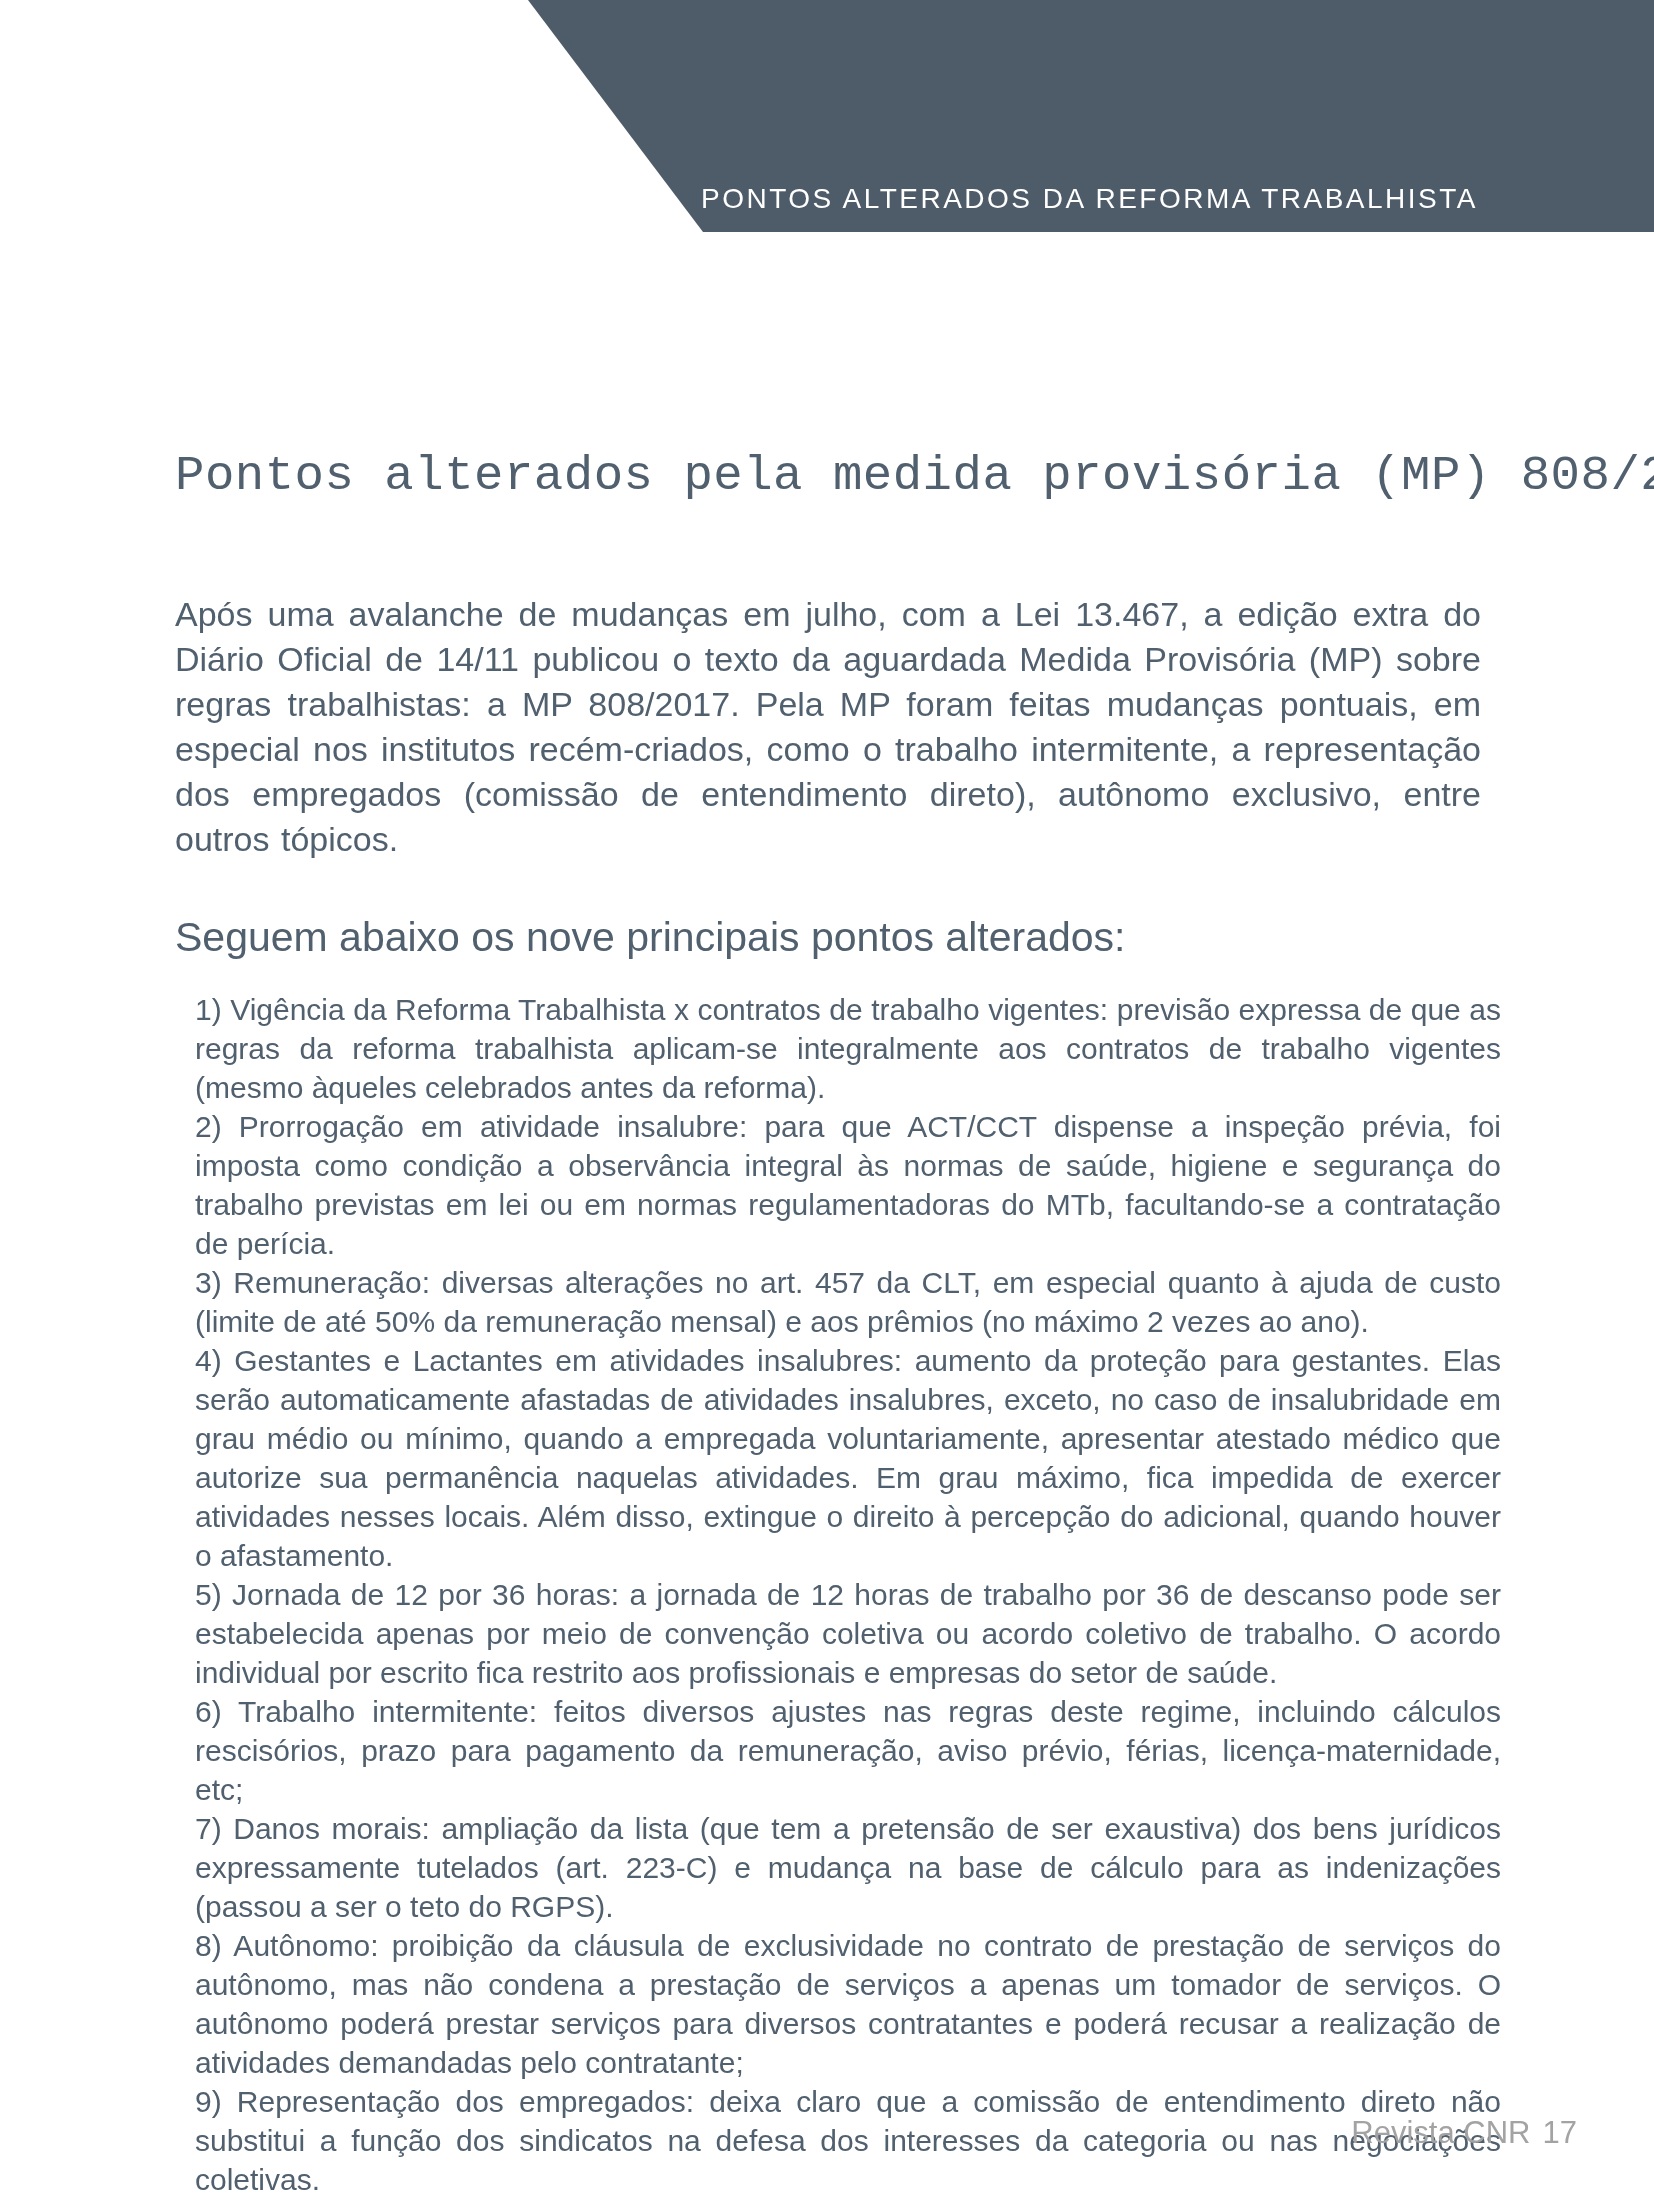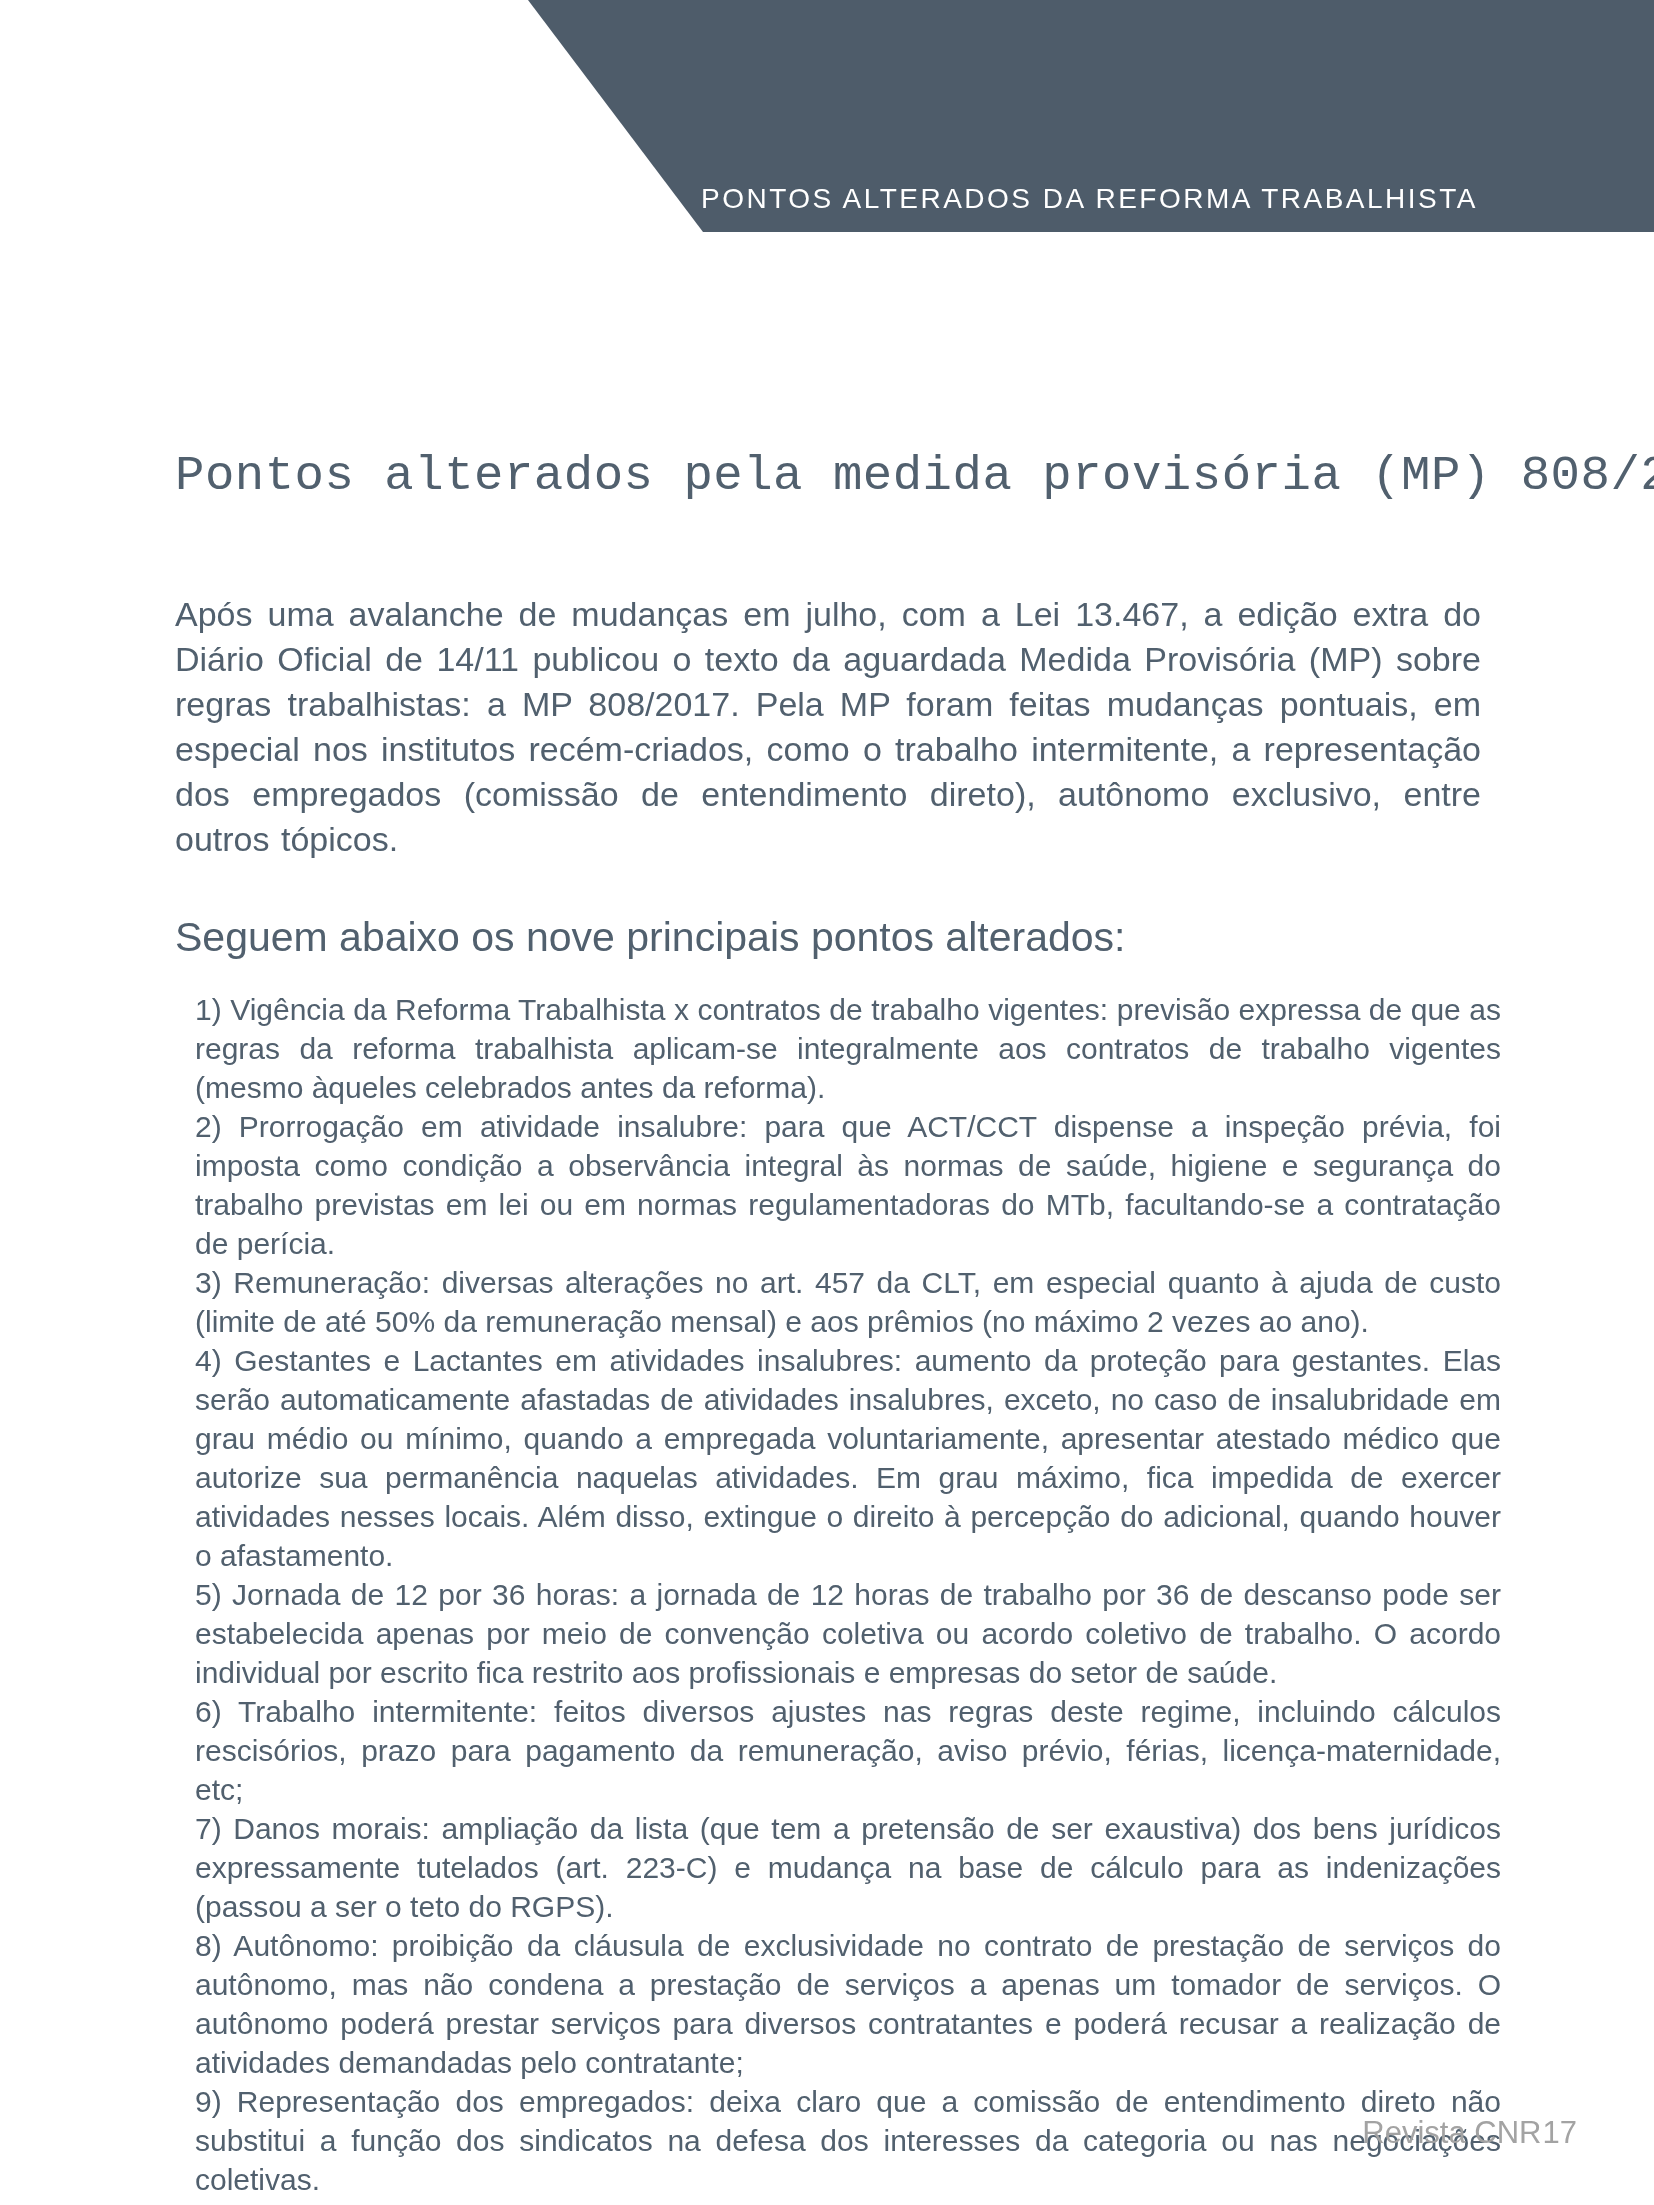--- a/index.html
+++ b/index.html
@@ -81,21 +81,21 @@
   
   .footer {
     position: absolute;
     top: 2115px;
     right: 77px;
     font-size: 31px;
     color: #a3a3a3;
     white-space: nowrap;
   }
   .footer .page-num {
-    margin-left: 1px;
+    margin-left: 12px;
   }
 </style>
 </head>
 <body>
 
 <div class="band">
   <div class="band-label">PONTOS ALTERADOS DA REFORMA TRABALHISTA</div>
 </div>
 
 <h1 class="column title" style="position:absolute; margin:0;">Pontos alterados pela medida provisória (MP) 808/2017</h1>

